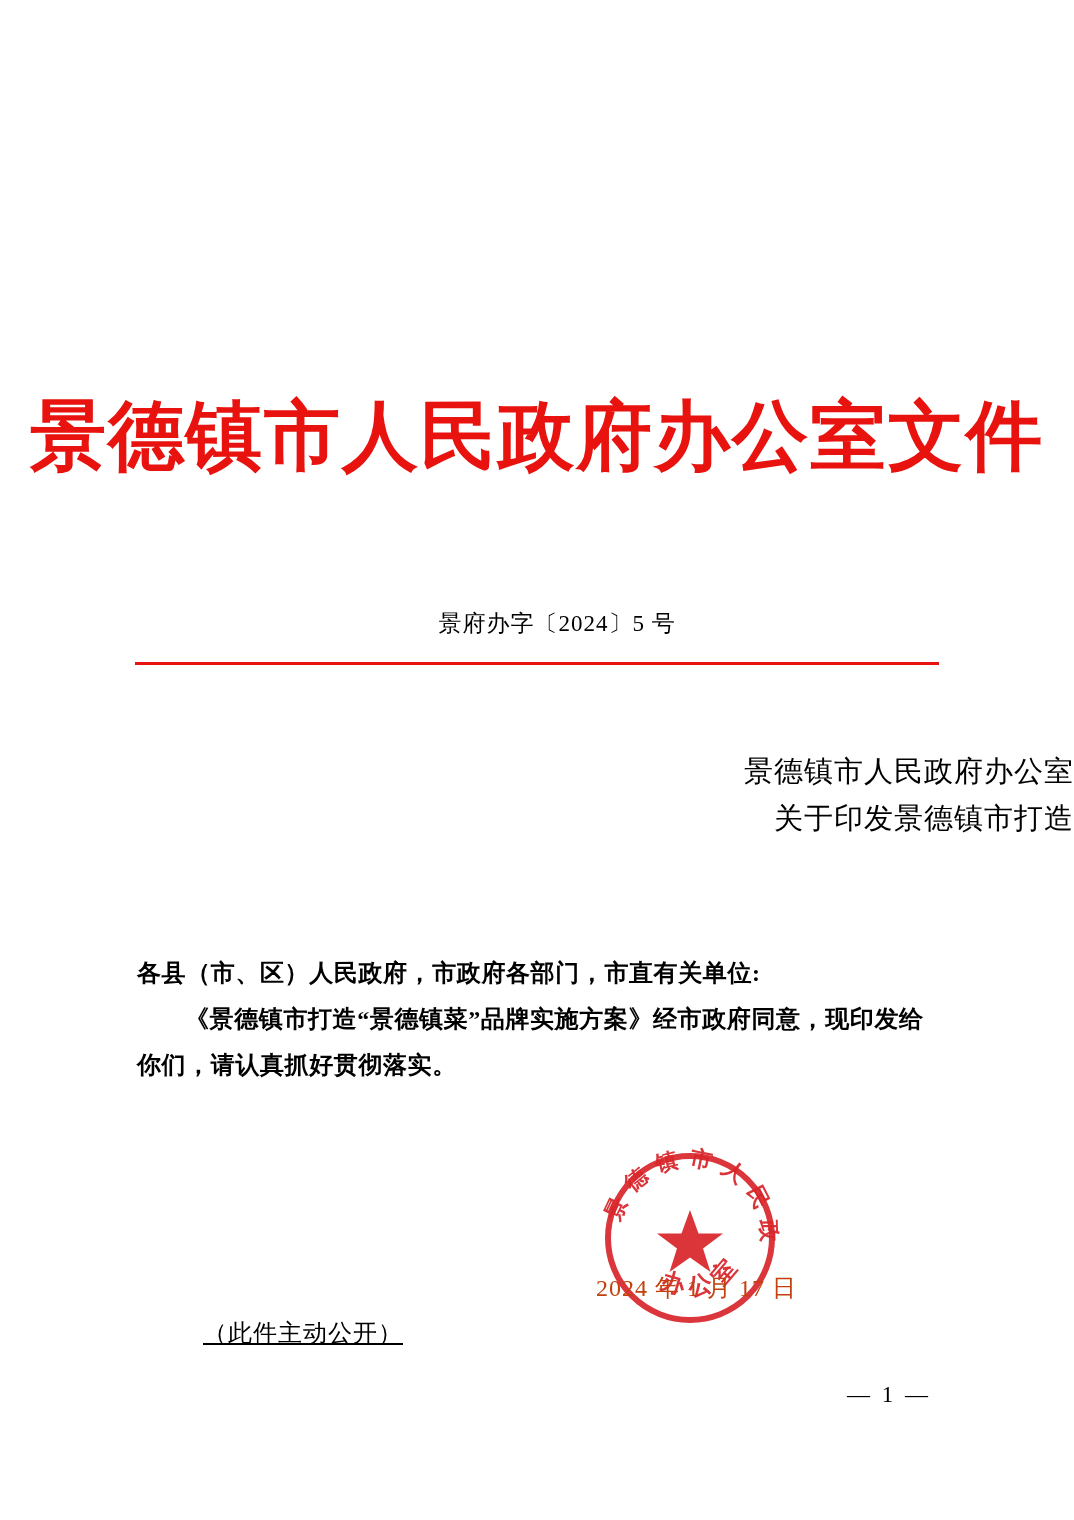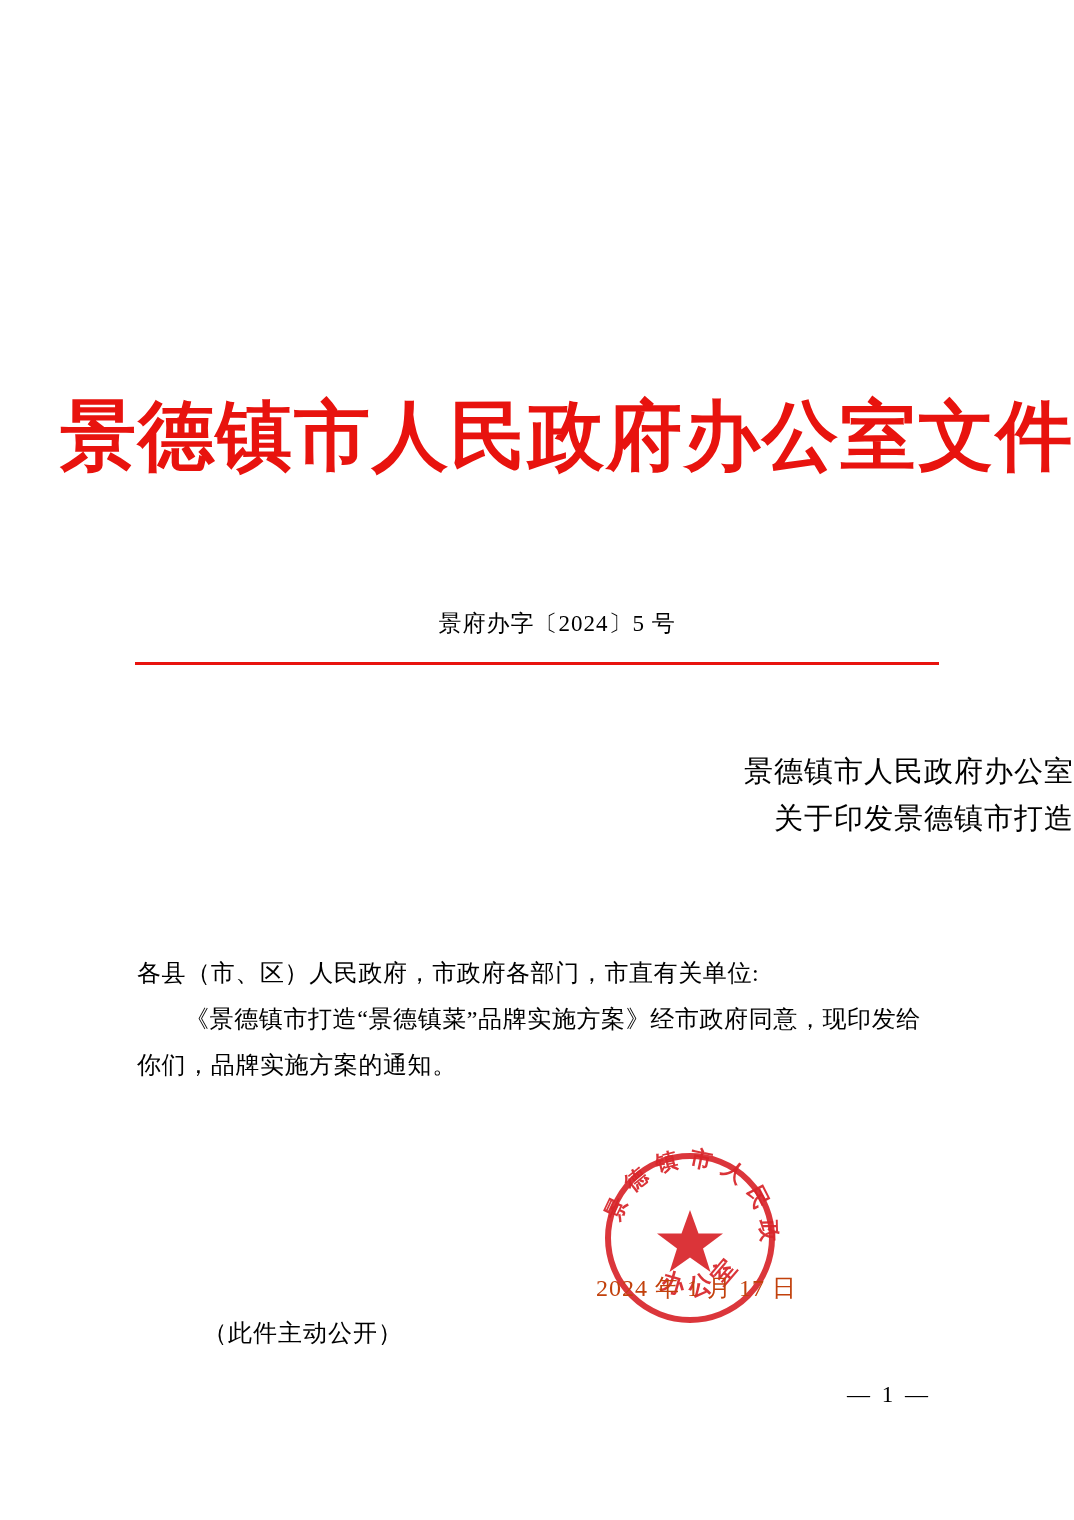--- a/index.html
+++ b/index.html
@@ -19,21 +19,21 @@
     overflow: hidden;
     box-sizing: border-box;
   }
 
   
   .masthead {
     position: absolute;
     top: 395px;
     left: 0;
     width: 100%;
-    text-align: right;
+    text-align: center;
     color: #e8130e;
     font-family: "Liberation Serif", "DejaVu Serif", serif;
     font-weight: bold;
     font-size: 76px;
     letter-spacing: 2px;
     line-height: 1.1;
     white-space: nowrap;
   }
 
   
@@ -82,20 +82,21 @@
     top: 950px;
     left: 137px;
     width: 800px;
     font-size: 24px;
     line-height: 1.92;
     letter-spacing: 0.6px;
     color: #000;
   }
   .body-block p {
     margin: 0;
+    font-weight: bold;
   }
   .indent {
     text-indent: 2em;
   }
 
   
   .seal-wrap {
     position: absolute;
     top: 1140px;
     left: 592px;
@@ -117,20 +118,21 @@
   }
 
   
   .public-note {
     position: absolute;
     top: 1317px;
     left: 203px;
     font-size: 24px;
     letter-spacing: 1px;
     color: #000;
+    text-decoration: underline;
   }
 
   
   .page-number {
     position: absolute;
     top: 1382px;
     right: 143px;
     font-size: 23px;
     letter-spacing: 3px;
     color: #000;
@@ -147,21 +149,21 @@
 
   <div class="red-rule"></div>
 
   <div class="title-block">
     <span class="tl">景德镇市人民政府办公室</span>
     <span class="tl">关于印发景德镇市打造</span>
   </div>
 
   <div class="body-block">
     <p>各县（市、区）人民政府，市政府各部门，市直有关单位:</p>
-    <p class="indent">《景德镇市打造“景德镇菜”品牌实施方案》经市政府同意，现印发给你们，品牌实施方案的通知。</p>
+    <p class="indent">《景德镇市打造“景德镇菜”品牌实施方案》经市政府同意，现印发给你们，请认真抓好贯彻落实。</p>
   </div>
 
   <div class="seal-wrap">
     <svg width="196" height="196" viewBox="0 0 196 196" xmlns="http://www.w3.org/2000/svg">
       <defs>
         <path id="sealOuterArc" d="M 98,98 m -72,0 a 72,72 0 1,1 144,0" fill="none"></path>
         <path id="sealBottomArc" d="M 98,98 m -56,0 a 56,56 0 1,0 112,0" fill="none"></path>
       </defs>
       <circle cx="98" cy="98" r="82" fill="none" stroke="#d8252a" stroke-width="6" opacity="0.92"></circle>
 

